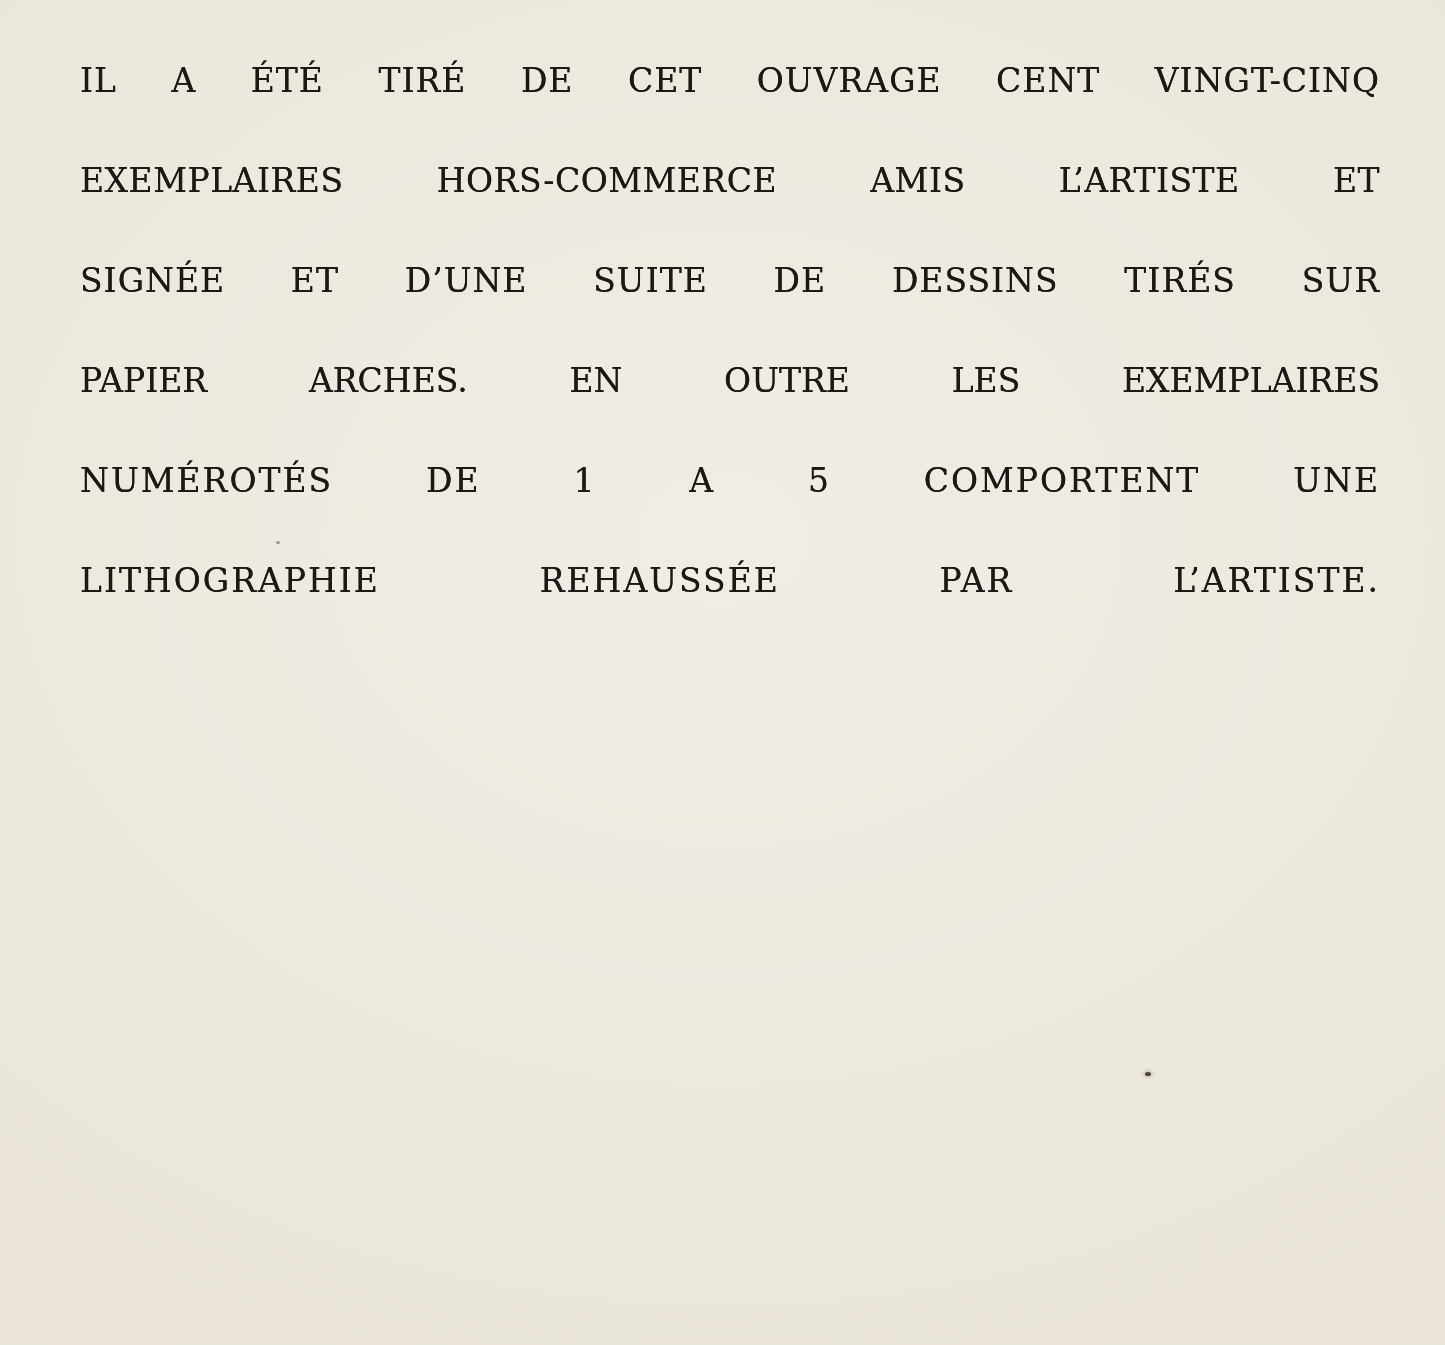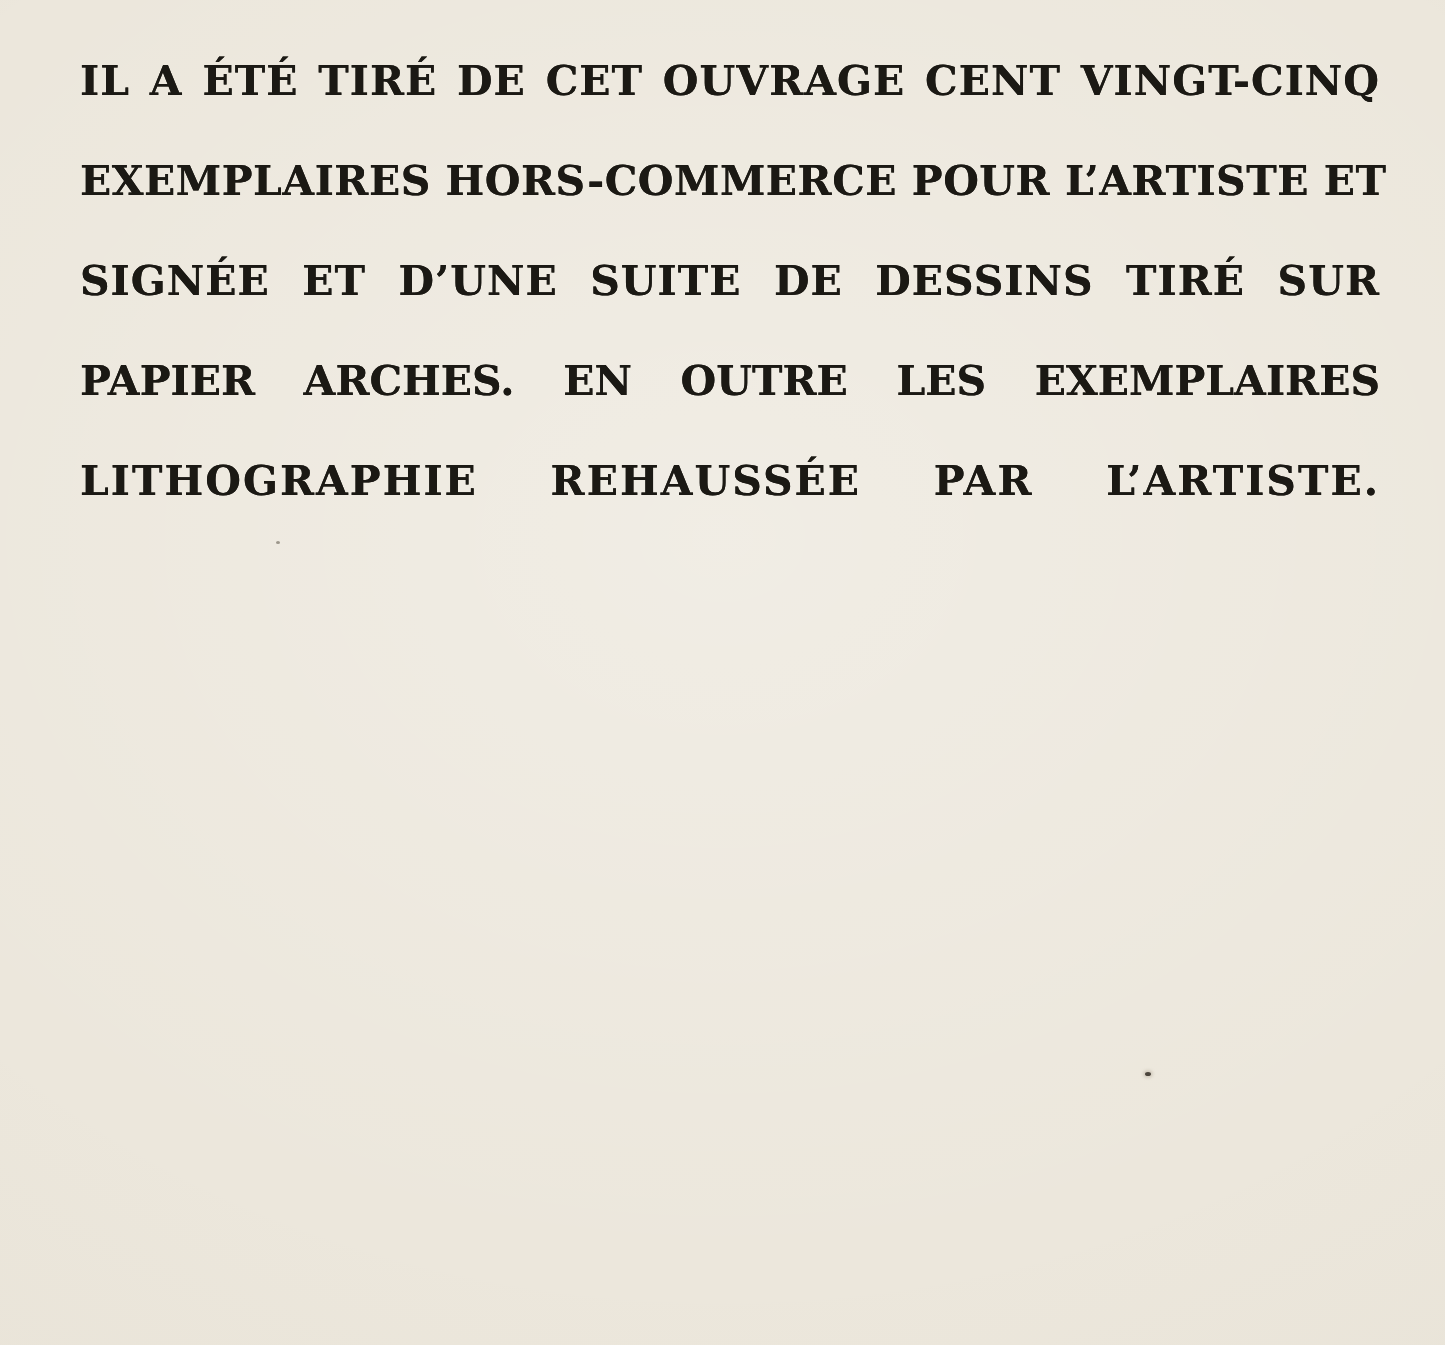--- a/index.html
+++ b/index.html
@@ -26,22 +26,22 @@
   }
   .colophon {
     position: absolute;
     left: 80px;
     right: 65px;
     top: 31px;
   }
   .line {
     height: 100px;
     line-height: 100px;
-    font-size: 41px;
-    font-weight: bold;
+    font-size: 33px;
+    font-weight: normal;
     color: var(--ink, #1b1914);
     text-align: justify;
     text-align-last: justify;
     white-space: nowrap;
     text-shadow: 0 0 0.6px rgba(20,18,12,0.9);
   }
   
   .line:nth-child(1) { letter-spacing: 1px; }
   .line:nth-child(2) { letter-spacing: 0.5px; }
   .line:nth-child(3) { letter-spacing: 1px; }
@@ -70,20 +70,21 @@
     background: #4b453c;
     box-shadow: 0 0 3px 2px rgba(160,148,128,0.35);
   }
 </style>
 </head>
 <body>
 
 <div class="page">
   <div class="colophon">
     <div class="line">IL A ÉTÉ TIRÉ DE CET OUVRAGE CENT VINGT-CINQ</div>
-    <div class="line">EXEMPLAIRES HORS-COMMERCE POUR L’ARTISTE ET</div>
-    <div class="line">SIGNÉE ET D’UNE SUITE DE DESSINS TIRÉ SUR</div>
+    <div class="line">EXEMPLAIRES HORS-COMMERCE AMIS L’ARTISTE ET</div>
+    <div class="line">SIGNÉE ET D’UNE SUITE DE DESSINS TIRÉS SUR</div>
     <div class="line">PAPIER ARCHES. EN OUTRE LES EXEMPLAIRES</div>
+    <div class="line">NUMÉROTÉS DE 1 A 5 COMPORTENT UNE</div>
     <div class="line">LITHOGRAPHIE REHAUSSÉE PAR L’ARTISTE.</div>
   </div>
   <div class="speck speck-1"></div>
   <div class="speck speck-2"></div>
 </div>
 
 </body></html>

